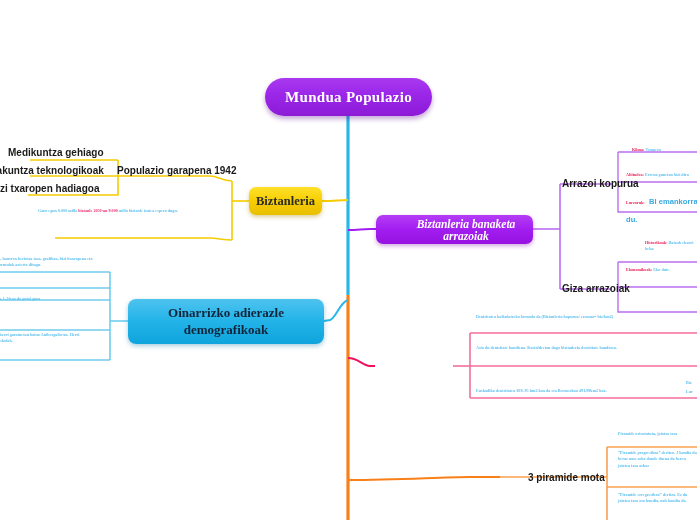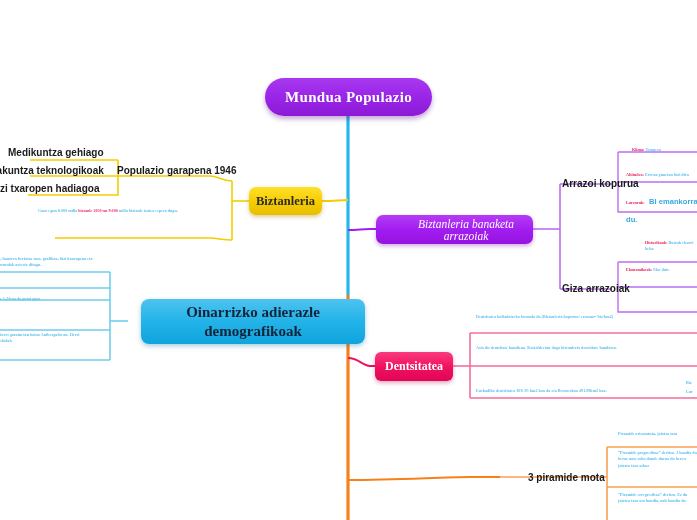--- a/index.html
+++ b/index.html
@@ -40,34 +40,34 @@
   }
 
   
   .n-banaketa {
     left:376px; top:215px; width:157px; height:29px;
     border-radius:7px;
     background: linear-gradient(180deg,#b43cf5 0%, #a21ef0 50%, #9512e0 100%);
     box-shadow: 0 2px 4px rgba(120,0,170,.35);
     color:#ffffff;
     font-family:"Liberation Serif", serif;
-    font-weight:normal; font-size:11.5px;
+    font-weight:bold; font-size:11.5px;
     font-style:italic;
     padding-left:23px;
   }
 
   
   .n-oinarrizko {
-    left:141px; top:299px; width:224px; height:45px;
+    left:128px; top:299px; width:196px; height:45px;
     border-radius:8px;
     background: linear-gradient(180deg,#4ec3ef 0%, #22b3e8 50%, #0fa4dd 100%);
     box-shadow: 0 2px 5px rgba(0,110,160,.35);
     color:#12243a;
     font-family:"Liberation Serif", serif;
-    font-weight:bold; font-size:15px;
+    font-weight:bold; font-size:13px;
     line-height:1.25;
     padding:0 8px;
   }
 
   
   .n-dentsitatea {
     left:375px; top:352px; width:78px; height:29px;
     border-radius:6px;
     background: linear-gradient(180deg,#fa3a7c 0%, #ef1060 55%, #e00556 100%);
     box-shadow: 0 2px 4px rgba(170,0,60,.35);
@@ -171,21 +171,21 @@
   </svg>
 
   <div class="node root">
     <span>Mundua Populazio</span>
   </div>
 
   <div class="node n-biztanleria">
     <span>Biztanleria</span>
   </div>
 
-  <div class="lbl" style="left:117px; top:165px;">Populazio garapena 1946</div>
+  <div class="lbl" style="left:117px; top:165px;">Populazio garapena 1942</div>
 
   <div class="lbl" style="left:8px; top:147px;">Medikuntza gehiago</div>
 
   <div class="lbl" style="left:-34px; top:165px;">Aurrerakuntza teknologikoak</div>
 
   <div class="lbl" style="left:-10px; top:183px;">Bizi txaropen hadiagoa</div>
 
   <div class="tiny" style="left:38px; top:208px; width:175px;">
     <span class="t-blue">Gaur egun 8.000 milla</span>
     <span class="hl-red">biztanle</span>
@@ -229,23 +229,20 @@
   <div class="node n-oinarrizko">
     <span>Oinarrizko adierazle demografikoak</span>
   </div>
 
   <div class="tiny t-blue" style="left:-22px; top:256px; width:118px;">berietza tasa, haurren heriotza tasa, grafikoa, bizi itxaropena eta belaunaldi formulak azterto ditugu.</div>
 
   <div class="tiny t-blue" style="left:-26px; top:296px; width:120px;">eso txikia dugu, 1.2-koa da gutxi gora</div>
 
   <div class="tiny t-blue" style="left:-22px; top:332px; width:120px;">altuagoa da herri garatuetan baino Antbergaila-an. Herri garatuetan eskolak.</div>
 
-  <div class="node n-dentsitatea">
-    <span>Dentsitatea</span>
-  </div>
 
   <div class="tiny t-blue" style="left:476px; top:314px; width:180px;">Dentsitatea kalkulatzeko formula da (Biztanleria kopurua/ eremua= biz/km2)</div>
 
   <div class="tiny t-blue" style="left:476px; top:345px; width:180px;">Asia du dentsitate handiena. Kostaldeetan dago biztanleria dentsitate handiena.</div>
 
   <div class="tiny t-blue" style="left:476px; top:388px; width:200px;">Euskadiko dentsitatea 309, 95 km2 koa da eta Bermeokoa 491,99km2 koa.</div>
 
   <div class="tiny t-blue" style="left:686px; top:380px; width:14px;">Biz</div>
 
   <div class="tiny t-blue" style="left:686px; top:389px; width:14px;">Lur</div>

